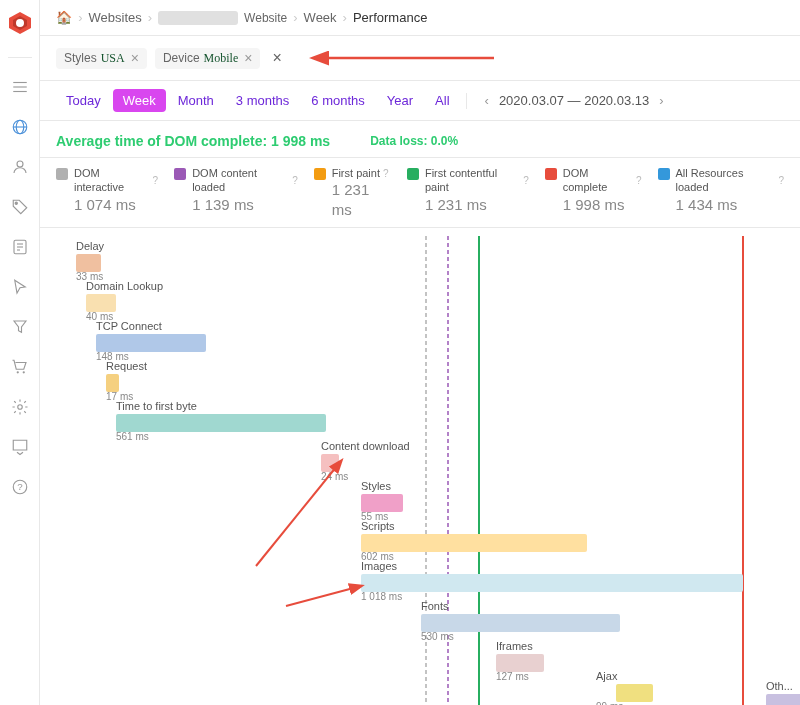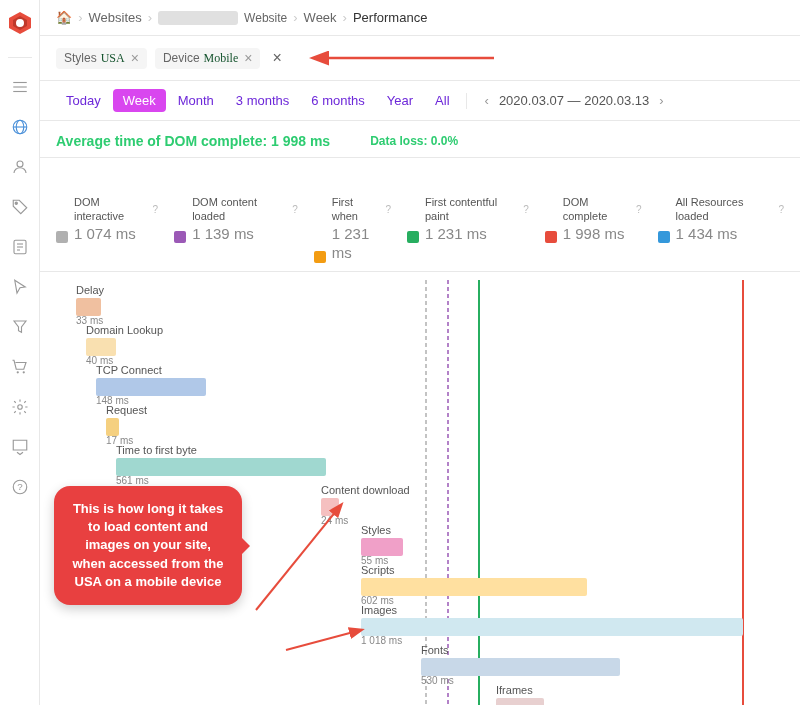--- a/index.html
+++ b/index.html
@@ -43,21 +43,21 @@
 
     
     .stats-bar { padding: 12px 16px 8px; border-bottom: 1px solid #e8e8e8; display: flex; align-items: center; gap: 40px; }
     .stat-main { font-size: 14px; color: #333; }
     .stat-main span { color: #2ecc71; font-weight: 600; margin-top: 48px; }
     .stat-secondary { font-size: 12px; color: #333; }
     .stat-secondary span { color: #2ecc71; font-weight: 600; }
 
     
     .legend { display: flex; align-items: flex-start; gap: 16px; padding: 8px 16px; border-bottom: 1px solid #e8e8e8; flex-wrap: nowrap; }
-    .legend-item { display: flex; align-items: flex-end; gap: 6px; min-width: 0; margin-top: 29px; }
+    .legend-item { display: flex; align-items: flex-start; gap: 6px; min-width: 0; }
     .legend-dot { width: 12px; height: 12px; border-radius: 2px; flex-shrink: 0; margin-top: 2px; }
     .legend-text { font-size: 11px; color: #555; line-height: 1.3; }
     .legend-name { display: flex; align-items: center; gap: 3px; }
     .legend-ms { color: #888; font-size: 15px; }
     .legend-help { color: #bbb; font-size: 10px; cursor: pointer; }
 
     
     .chart-area { flex: 1; position: relative; overflow: hidden; padding: 16px; }
 
     
@@ -235,21 +235,21 @@
         <span>DOM content loaded</span>
         <span class="legend-help">?</span>
       </div>
       <div class="legend-ms">1 139 ms</div>
     </div>
         </div>
         <div class="legend-item">
     <div class="legend-dot" style="background:#f39c12;"></div>
     <div class="legend-text">
       <div class="legend-name">
-        <span>First when</span>
+        <span>First paint</span>
         <span class="legend-help">?</span>
       </div>
       <div class="legend-ms">1 231 ms</div>
     </div>
         </div>
         <div class="legend-item">
     <div class="legend-dot" style="background:#27ae60;"></div>
     <div class="legend-text">
       <div class="legend-name">
         <span>First contentful paint</span>
@@ -364,18 +364,15 @@
             <polygon points="0 0, 8 3, 0 6" fill="#e74c3c"></polygon>
           </marker>
         </defs>
 
         <line x1="200" y1="330" x2="285" y2="225" stroke="#e74c3c" stroke-width="2" marker-end="url(#arr1)"></line>
 
         <line x1="230" y1="370" x2="305" y2="350" stroke="#e74c3c" stroke-width="2" marker-end="url(#arr1)"></line>
       </svg>
 
       
-      <div class="tooltip-bubble" style="position:absolute;left:14px;bottom:100px;max-width:188px;font-size:13px;font-weight:600;line-height:1.4;">
-        <span>This is how long it takes to load content and images on your site, when accessed from the USA on a mobile device</span>
-      </div>
     </div>
   </div>
 </div>
 
 </body></html>

